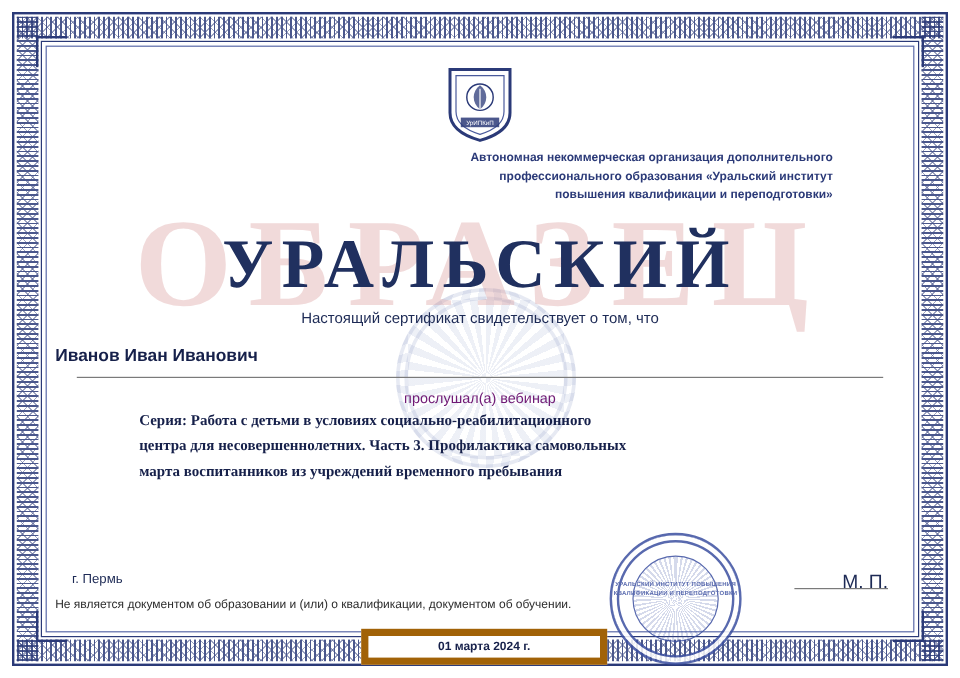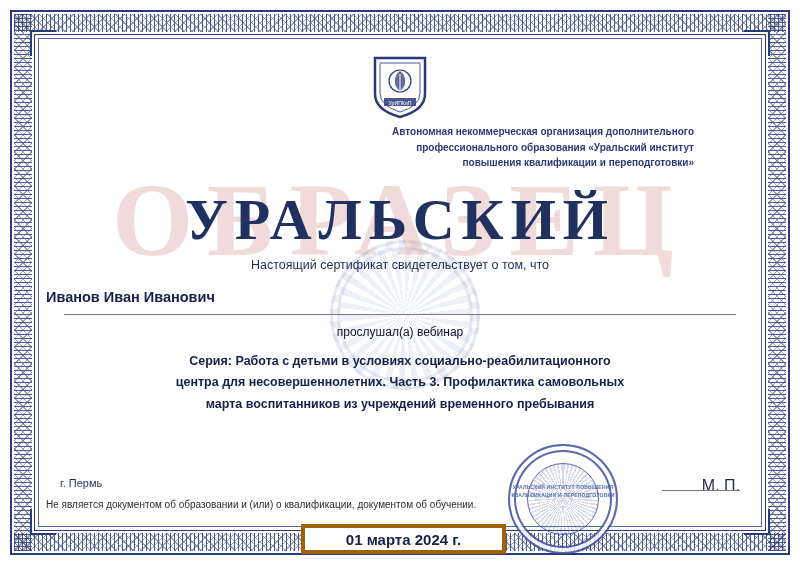--- a/index.html
+++ b/index.html
@@ -148,31 +148,32 @@
     left: 18px; right: 18px; top: 268px;
     height: 1px;
     background: #7a7a7a;
   }
 
   .action {
     position: absolute;
     left: 0; right: 0; top: 279px;
     text-align: center;
     font-size: 12px;
-    color: #0f172a;
+    color: #701a75;
   }
 
   .course {
     position: absolute;
-    left: 70px; right: 70px; top: 305px;
-    text-align: center;
+    left: 70px; right: 70px; top: 294px;
+    text-align: left;
     font-size: 12.5px;
     font-weight: bold;
     line-height: 1.7;
     color: #16204a;
+    font-family: Liberation Serif, serif;
   }
 
   
   .city {
     position: absolute;
     left: 14px; top: 431px;
     font-size: 11px;
     color: #1d2a55;
   }
   .sig {
@@ -230,23 +231,23 @@
     position: absolute;
     left: 0; right: 0; top: 453px;
     font-size: 10px;
     color: #2d2d2d;
   }
 
   .date-box {
     position: absolute;
     left: 255px; top: 478px;
     width: 205px; height: 30px;
-    border: 4px solid #a16207;
+    border: 6px solid #a16207;
     display: flex; align-items: center; justify-content: center;
-    font-size: 15px;
+    font-size: 10px;
     font-weight: bold;
     color: #16204a;
     background: #ffffff;
   }
   .corner {
     position: absolute;
     width: 26px; height: 26px;
     border: 2px solid #2b3a78;
   }
   .c-tl { left: 30px; top: 30px; border-right: none; border-bottom: none; }

